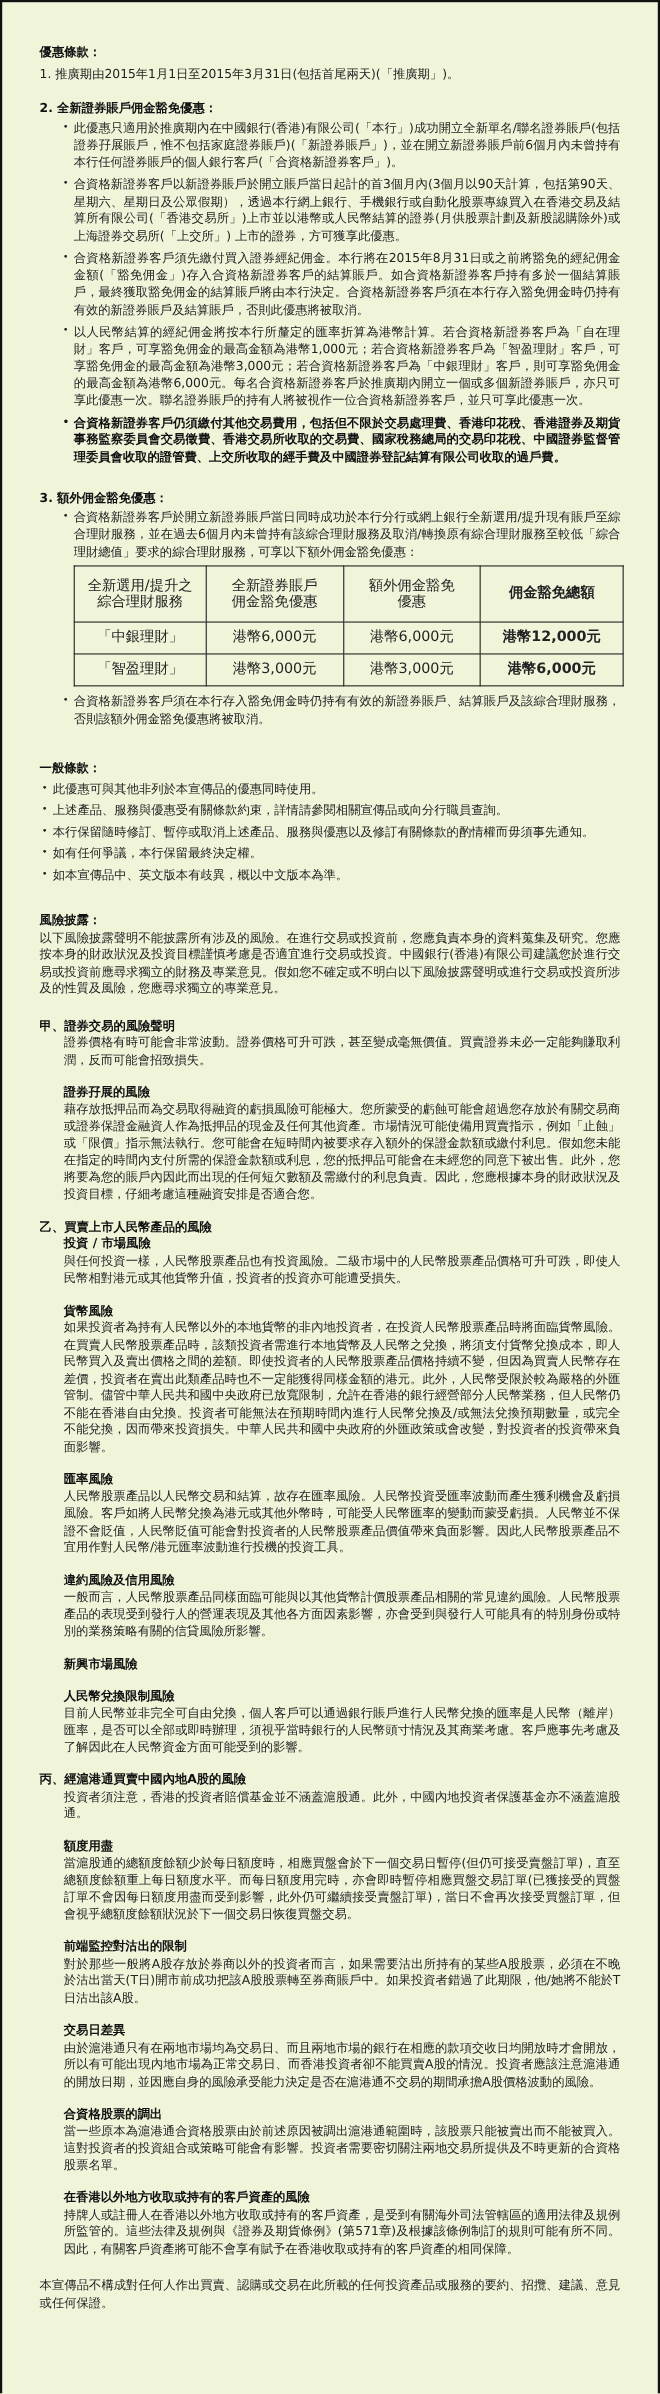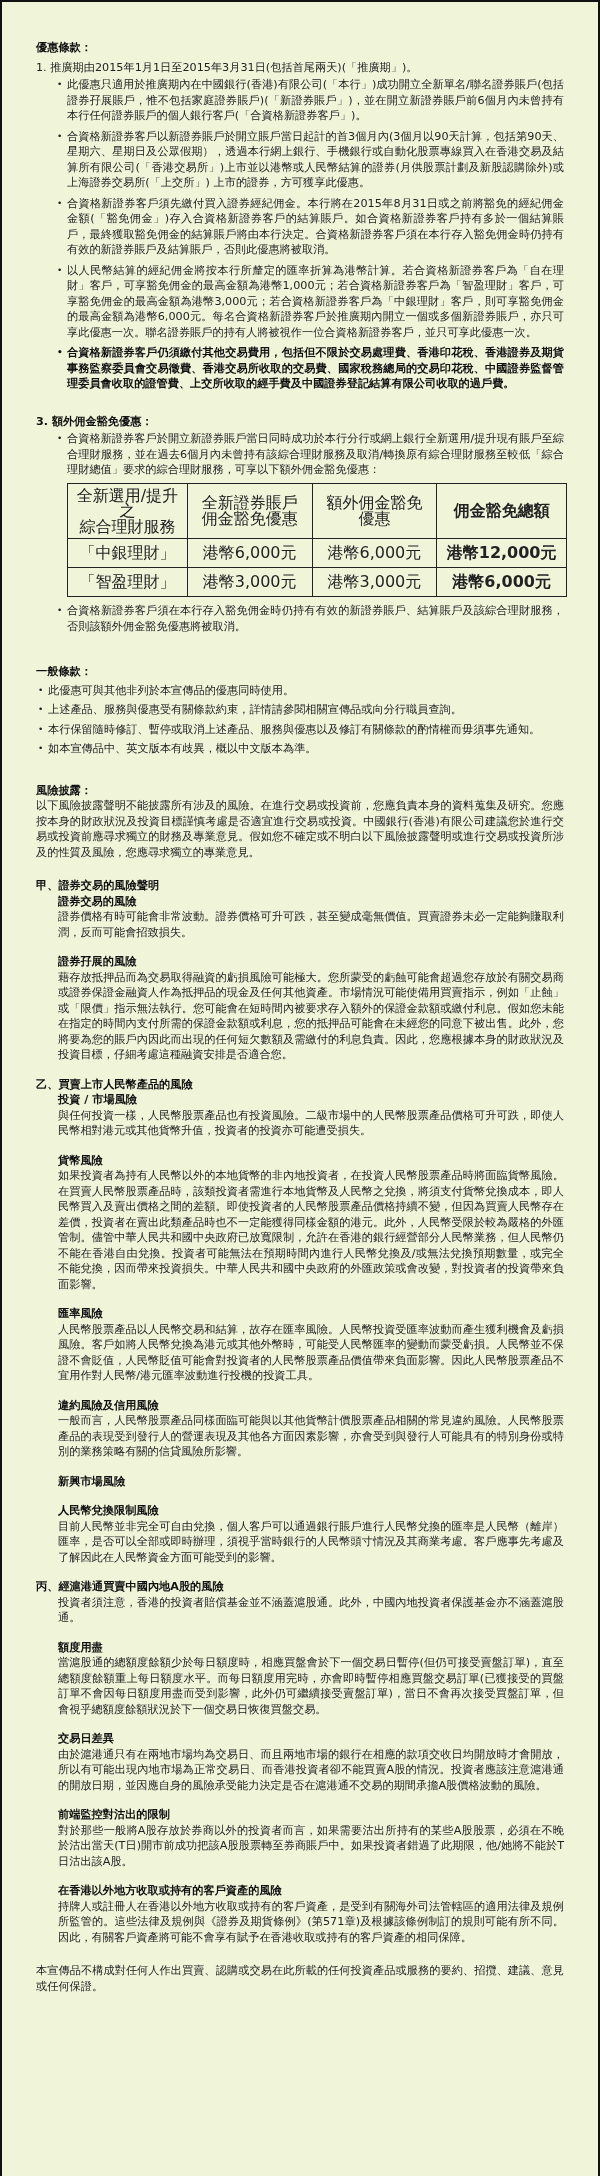--- a/index.html
+++ b/index.html
@@ -29,21 +29,21 @@
   ul.b li { position: relative; padding-left: 9px; margin-bottom: 5px; text-align: justify; }
   ul.b li::before { content: "\2022"; position: absolute; left: -1px; top: 0; font-size: 9px; }
   ul.g { list-style: none; margin: 3px 0 0 0; padding: 0 0 0 0; }
   ul.g li { position: relative; padding-left: 12px; margin-bottom: 4px; }
   ul.g li::before { content: "\2022"; position: absolute; left: 2px; top: 0; font-size: 9px; }
   li.bold { font-weight: bold; color: #111; }
   table.offer {
     margin: 4px 0 6px 31px;
     border-collapse: collapse;
     width: 500px;
-    font-size: 16px;
+    font-size: 13px;
   }
   table.offer th, table.offer td {
     border: 1.5px solid #222;
     text-align: center;
     padding: 4px 4px;
     font-weight: normal;
   }
   table.offer th { height: 42px; }
   table.offer td { height: 20px; }
   table.offer .strong { font-weight: bold; }
@@ -54,20 +54,21 @@
   .sub:first-child { margin-top: 0; }
 </style>
 </head>
 <body>
 
 <div class="page">
 
   <div class="h">優惠條款：</div>
   <p class="mt-s">1. 推廣期由2015年1月1日至2015年3月31日(包括首尾兩天)(「推廣期」)。</p>
 
+  <div class="h mt-m">2. 全新證券賬戶佣金豁免優惠：</div>
   <ul class="b">
     <li>此優惠只適用於推廣期內在中國銀行(香港)有限公司(「本行」)成功開立全新單名/聯名證券賬戶(包括證券孖展賬戶，惟不包括家庭證券賬戶)(「新證券賬戶」)，並在開立新證券賬戶前6個月內未曾持有本行任何證券賬戶的個人銀行客戶(「合資格新證券客戶」)。</li>
     <li>合資格新證券客戶以新證券賬戶於開立賬戶當日起計的首3個月內(3個月以90天計算，包括第90天、星期六、星期日及公眾假期），透過本行網上銀行、手機銀行或自動化股票專線買入在香港交易及結算所有限公司(「香港交易所」)上市並以港幣或人民幣結算的證券(月供股票計劃及新股認購除外)或上海證券交易所(「上交所」) 上市的證券，方可獲享此優惠。</li>
     <li>合資格新證券客戶須先繳付買入證券經紀佣金。本行將在2015年8月31日或之前將豁免的經紀佣金金額(「豁免佣金」)存入合資格新證券客戶的結算賬戶。如合資格新證券客戶持有多於一個結算賬戶，最終獲取豁免佣金的結算賬戶將由本行決定。合資格新證券客戶須在本行存入豁免佣金時仍持有有效的新證券賬戶及結算賬戶，否則此優惠將被取消。</li>
     <li>以人民幣結算的經紀佣金將按本行所釐定的匯率折算為港幣計算。若合資格新證券客戶為「自在理財」客戶，可享豁免佣金的最高金額為港幣1,000元；若合資格新證券客戶為「智盈理財」客戶，可享豁免佣金的最高金額為港幣3,000元；若合資格新證券客戶為「中銀理財」客戶，則可享豁免佣金的最高金額為港幣6,000元。每名合資格新證券客戶於推廣期內開立一個或多個新證券賬戶，亦只可享此優惠一次。聯名證券賬戶的持有人將被視作一位合資格新證券客戶，並只可享此優惠一次。</li>
     <li class="bold">合資格新證券客戶仍須繳付其他交易費用，包括但不限於交易處理費、香港印花稅、香港證券及期貨事務監察委員會交易徵費、香港交易所收取的交易費、國家稅務總局的交易印花稅、中國證券監督管理委員會收取的證管費、上交所收取的經手費及中國證券登記結算有限公司收取的過戶費。</li>
   </ul>
 
   <div class="h mt-l">3. 額外佣金豁免優惠：</div>
   <ul class="b">
@@ -102,31 +103,31 @@
   </table>
   <ul class="b">
     <li>合資格新證券客戶須在本行存入豁免佣金時仍持有有效的新證券賬戶、結算賬戶及該綜合理財服務，否則該額外佣金豁免優惠將被取消。</li>
   </ul>
 
   <div class="h mt-l" style="margin-top:30px">一般條款：</div>
   <ul class="g">
     <li>此優惠可與其他非列於本宣傳品的優惠同時使用。</li>
     <li>上述產品、服務與優惠受有關條款約束，詳情請參閱相關宣傳品或向分行職員查詢。</li>
     <li>本行保留隨時修訂、暫停或取消上述產品、服務與優惠以及修訂有關條款的酌情權而毋須事先通知。</li>
+    <li>如有任何爭議，本行保留最終決定權。</li>
     <li>如本宣傳品中、英文版本有歧異，概以中文版本為準。</li>
   </ul>
 
   <div class="h" style="margin-top:26px">風險披露：</div>
   <p>以下風險披露聲明不能披露所有涉及的風險。在進行交易或投資前，您應負責本身的資料蒐集及研究。您應按本身的財政狀況及投資目標謹慎考慮是否適宜進行交易或投資。中國銀行(香港)有限公司建議您於進行交易或投資前應尋求獨立的財務及專業意見。假如您不確定或不明白以下風險披露聲明或進行交易或投資所涉及的性質及風險，您應尋求獨立的專業意見。</p>
 
   <div class="sec" style="margin-top:18px">
     <div class="h">甲、證券交易的風險聲明</div>
     <div class="ind">
       <div class="sub">
-        <div class="h">證券交易的風險</div>
         <p>證券價格有時可能會非常波動。證券價格可升可跌，甚至變成毫無價值。買賣證券未必一定能夠賺取利潤，反而可能會招致損失。</p>
       </div>
       <div class="sub">
         <div class="h">證券孖展的風險</div>
         <p>藉存放抵押品而為交易取得融資的虧損風險可能極大。您所蒙受的虧蝕可能會超過您存放於有關交易商或證券保證金融資人作為抵押品的現金及任何其他資產。市場情況可能使備用買賣指示，例如「止蝕」或「限價」指示無法執行。您可能會在短時間內被要求存入額外的保證金款額或繳付利息。假如您未能在指定的時間內支付所需的保證金款額或利息，您的抵押品可能會在未經您的同意下被出售。此外，您將要為您的賬戶內因此而出現的任何短欠數額及需繳付的利息負責。因此，您應根據本身的財政狀況及投資目標，仔細考慮這種融資安排是否適合您。</p>
       </div>
     </div>
   </div>
 
   <div class="sec" style="margin-top:14px">
@@ -162,26 +163,30 @@
     <div class="h">丙、經滬港通買賣中國內地A股的風險</div>
     <div class="ind">
       <div class="sub">
         <p>投資者須注意，香港的投資者賠償基金並不涵蓋滬股通。此外，中國內地投資者保護基金亦不涵蓋滬股通。</p>
       </div>
       <div class="sub">
         <div class="h">額度用盡</div>
         <p>當滬股通的總額度餘額少於每日額度時，相應買盤會於下一個交易日暫停(但仍可接受賣盤訂單)，直至總額度餘額重上每日額度水平。而每日額度用完時，亦會即時暫停相應買盤交易訂單(已獲接受的買盤訂單不會因每日額度用盡而受到影響，此外仍可繼續接受賣盤訂單)，當日不會再次接受買盤訂單，但會視乎總額度餘額狀況於下一個交易日恢復買盤交易。</p>
       </div>
       <div class="sub">
+        <div class="h">前端監控對沽出的限制</div>
+        <p>對於那些一般將A股存放於券商以外的投資者而言，如果需要沽出所持有的某些A股股票，必須在不晚於沽出當天(T日)開市前成功把該A股股票轉至券商賬戶中。如果投資者錯過了此期限，他/她將不能於T日沽出該A股。</p>
+      </div>
+      <div class="sub">
         <div class="h">交易日差異</div>
         <p>由於滬港通只有在兩地市場均為交易日、而且兩地市場的銀行在相應的款項交收日均開放時才會開放，所以有可能出現內地市場為正常交易日、而香港投資者卻不能買賣A股的情況。投資者應該注意滬港通的開放日期，並因應自身的風險承受能力決定是否在滬港通不交易的期間承擔A股價格波動的風險。</p>
       </div>
       <div class="sub">
-        <div class="h">前端監控對沽出的限制</div>
-        <p>對於那些一般將A股存放於券商以外的投資者而言，如果需要沽出所持有的某些A股股票，必須在不晚於沽出當天(T日)開市前成功把該A股股票轉至券商賬戶中。如果投資者錯過了此期限，他/她將不能於T日沽出該A股。</p>
+        <div class="h">合資格股票的調出</div>
+        <p>當一些原本為滬港通合資格股票由於前述原因被調出滬港通範圍時，該股票只能被賣出而不能被買入。這對投資者的投資組合或策略可能會有影響。投資者需要密切關注兩地交易所提供及不時更新的合資格股票名單。</p>
       </div>
       <div class="sub">
         <div class="h">在香港以外地方收取或持有的客戶資產的風險</div>
         <p>持牌人或註冊人在香港以外地方收取或持有的客戶資產，是受到有關海外司法管轄區的適用法律及規例所監管的。這些法律及規例與《證券及期貨條例》(第571章)及根據該條例制訂的規則可能有所不同。因此，有關客戶資產將可能不會享有賦予在香港收取或持有的客戶資產的相同保障。</p>
       </div>
     </div>
   </div>
 
   <p style="margin-top:18px">本宣傳品不構成對任何人作出買賣、認購或交易在此所載的任何投資產品或服務的要約、招攬、建議、意見或任何保證。</p>
 

